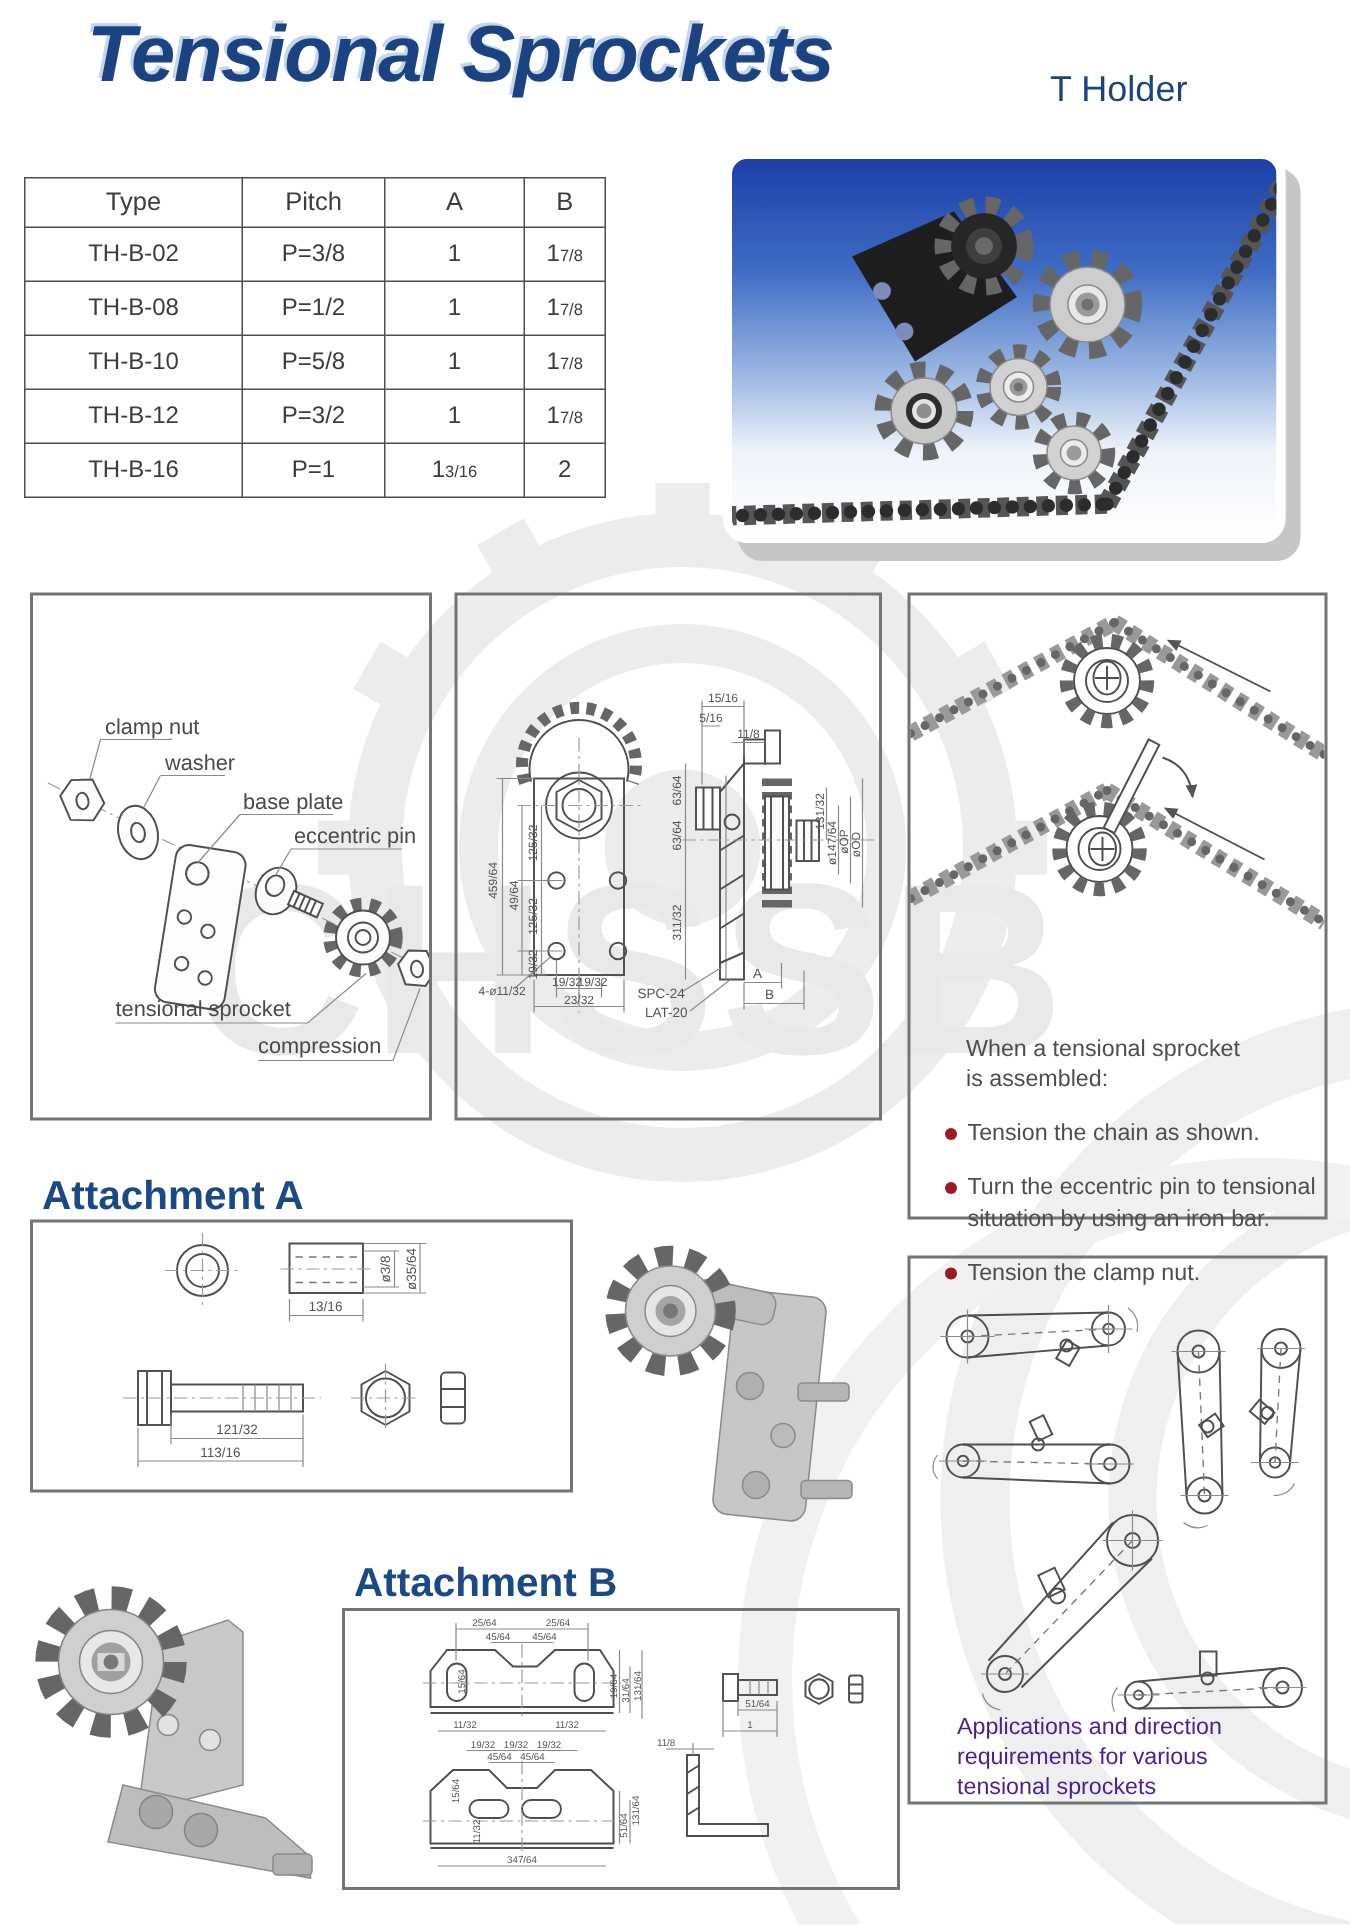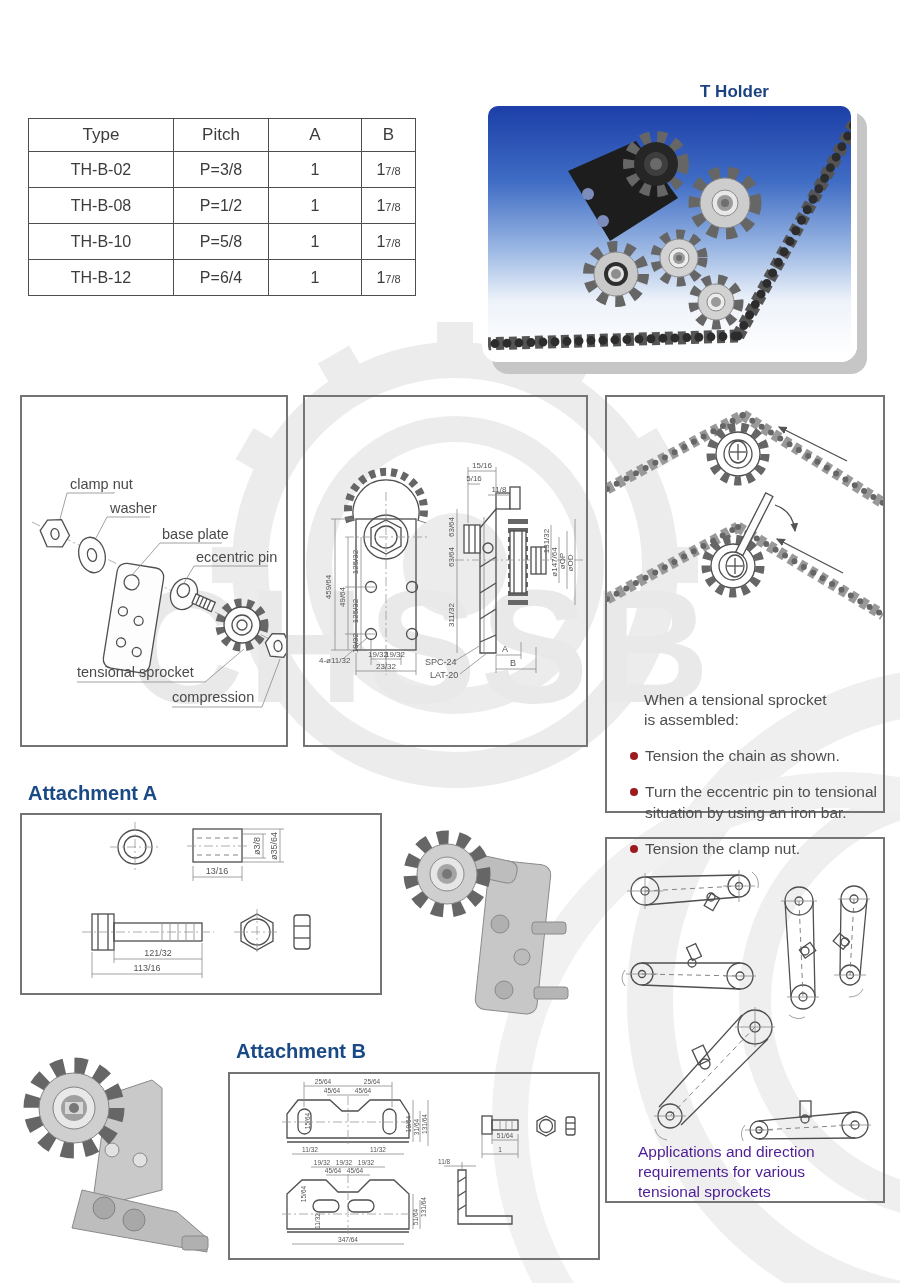--- a/index.html
+++ b/index.html
@@ -2,42 +2,42 @@
 <html><head>
 <meta charset="utf-8">
 <style>
   html,body{margin:0;padding:0;background:#fff;}
   .page{position:relative;width:900px;height:1283px;background:#fff;overflow:hidden;
         font-family:"Liberation Sans",sans-serif;color:#3c3c3c;}
   
   .title{position:absolute;left:58px;top:6px;font-size:53px;font-weight:bold;font-style:italic;
          color:#1b4382;letter-spacing:-1px;white-space:nowrap;
          text-shadow:-2px -2px 0 rgba(150,180,215,.55);}
-  .subtitle{position:absolute;left:700px;top:46px;font-size:17px;font-weight:bold;color:#1b4382;margin-top:36px;}
+  .subtitle{position:absolute;left:700px;top:46px;font-size:24px;font-weight:normal;color:#1b4382;}
   
-  table.spec{position:absolute;left:28px;top:118px;border-collapse:collapse;table-layout:fixed;}
+  table.spec{position:absolute;left:16px;top:118px;border-collapse:collapse;table-layout:fixed;}
   table.spec td,table.spec th{border:1px solid #4e4e4e;text-align:center;font-weight:normal;
          font-size:16px;color:#3c3c3c;padding:0;}
   table.spec th{height:32px;font-size:17px;}
   table.spec td{height:35px;}
   .frac{font-size:11px;}
   
   .photo{position:absolute;left:482px;top:100px;width:363px;height:250px;border:6px solid #fff;
          border-radius:16px;box-shadow:10px 12px 0 #c6c6c6;
          background:linear-gradient(#1c3fa8 0%,#3f6cc4 30%,#9db9e4 58%,#eef3fa 78%,#ffffff 100%);
          overflow:hidden;}
   
   .panel{position:absolute;border:2px solid #747474;background:transparent;}
   .p1{left:20px;top:395px;width:264px;height:348px;}
   .p2{left:303px;top:395px;width:281px;height:348px;}
   .p3{left:605px;top:395px;width:276px;height:414px;}
   .pa{left:20px;top:813px;width:358px;height:178px;}
   .pb{left:228px;top:1072px;width:368px;height:184px;}
   .papp{left:605px;top:837px;width:276px;height:362px;}
-  .att-head{position:absolute;font-size:20px;font-weight:bold;color:#1a4a85;}
+  .att-head{position:absolute;font-size:27px;font-weight:bold;color:#1a4a85;}
   
   .note{position:absolute;left:630px;top:690px;width:248px;font-size:15.5px;color:#4e4e4e;line-height:1.3;}
   .note .intro{white-space:pre-line;margin:0 0 2px 14px;}
   .note ul{list-style:none;margin:0;padding:0;}
   .note li{display:flex;margin:16px 0;}
   .note .dot{flex:0 0 auto;width:8px;height:8px;border-radius:50%;background:#9c1b20;margin:6px 7px 0 0;}
   .caption{position:absolute;left:638px;top:1142px;width:215px;font-size:15.5px;color:#4c1d95;line-height:1.3;}
   
   .ol{stroke:#4f4f4f;stroke-width:1.3;fill:none;}
   .olf{stroke:#4f4f4f;stroke-width:1.3;fill:#fdfdfd;}
@@ -72,20 +72,21 @@
         <rect x="437" y="322" width="36" height="42" transform="rotate(-90 455 565)"></rect>
         <circle cx="455" cy="565" r="52"></circle>
       </g>
       <circle cx="960" cy="1000" r="310" stroke="#efefef" stroke-width="46"></circle>
       <circle cx="960" cy="1000" r="205" stroke="#efefef" stroke-width="32"></circle>
       <circle cx="840" cy="1120" r="330" stroke="#f1f1f1" stroke-width="36"></circle>
     </g>
     <text x="420" y="702" text-anchor="middle" font-size="162" font-weight="bold" letter-spacing="4" fill="#e9e9e9">CHSSB</text>
   </svg>
 
+  <div class="title fg abs">Tensional Sprockets</div>
   <div class="subtitle fg">T Holder</div>
 
   <table class="spec fg">
     <colgroup>
         <col style="width:145px">
         <col style="width:95px">
         <col style="width:93px">
         <col style="width:54px">
       </colgroup>
     <tbody>
@@ -108,23 +109,29 @@
       <td><span>1</span><span class="frac">7/8</span></td>
     </tr>
     <tr>
       <td>TH-B-10</td>
       <td>P=5/8</td>
       <td><span>1</span><span class="frac"></span></td>
       <td><span>1</span><span class="frac">7/8</span></td>
     </tr>
     <tr>
       <td>TH-B-12</td>
-      <td>P=6/4</td>
+      <td>P=3/2</td>
       <td><span>1</span><span class="frac"></span></td>
       <td><span>1</span><span class="frac">7/8</span></td>
+    </tr>
+    <tr>
+      <td>TH-B-16</td>
+      <td>P=1</td>
+      <td><span>1</span><span class="frac">3/16</span></td>
+      <td><span>2</span><span class="frac"></span></td>
     </tr>
   </tbody>
     </table>
 
   <div class="photo fg">
     <svg width="363" height="250" viewBox="0 0 363 250">
 
       <g>
         <line x1="-5" y1="238" x2="250" y2="230" stroke="#555" stroke-width="13" stroke-dasharray="8 5"></line>
         <line x1="250" y1="230" x2="368" y2="15" stroke="#555" stroke-width="13" stroke-dasharray="8 5"></line>

